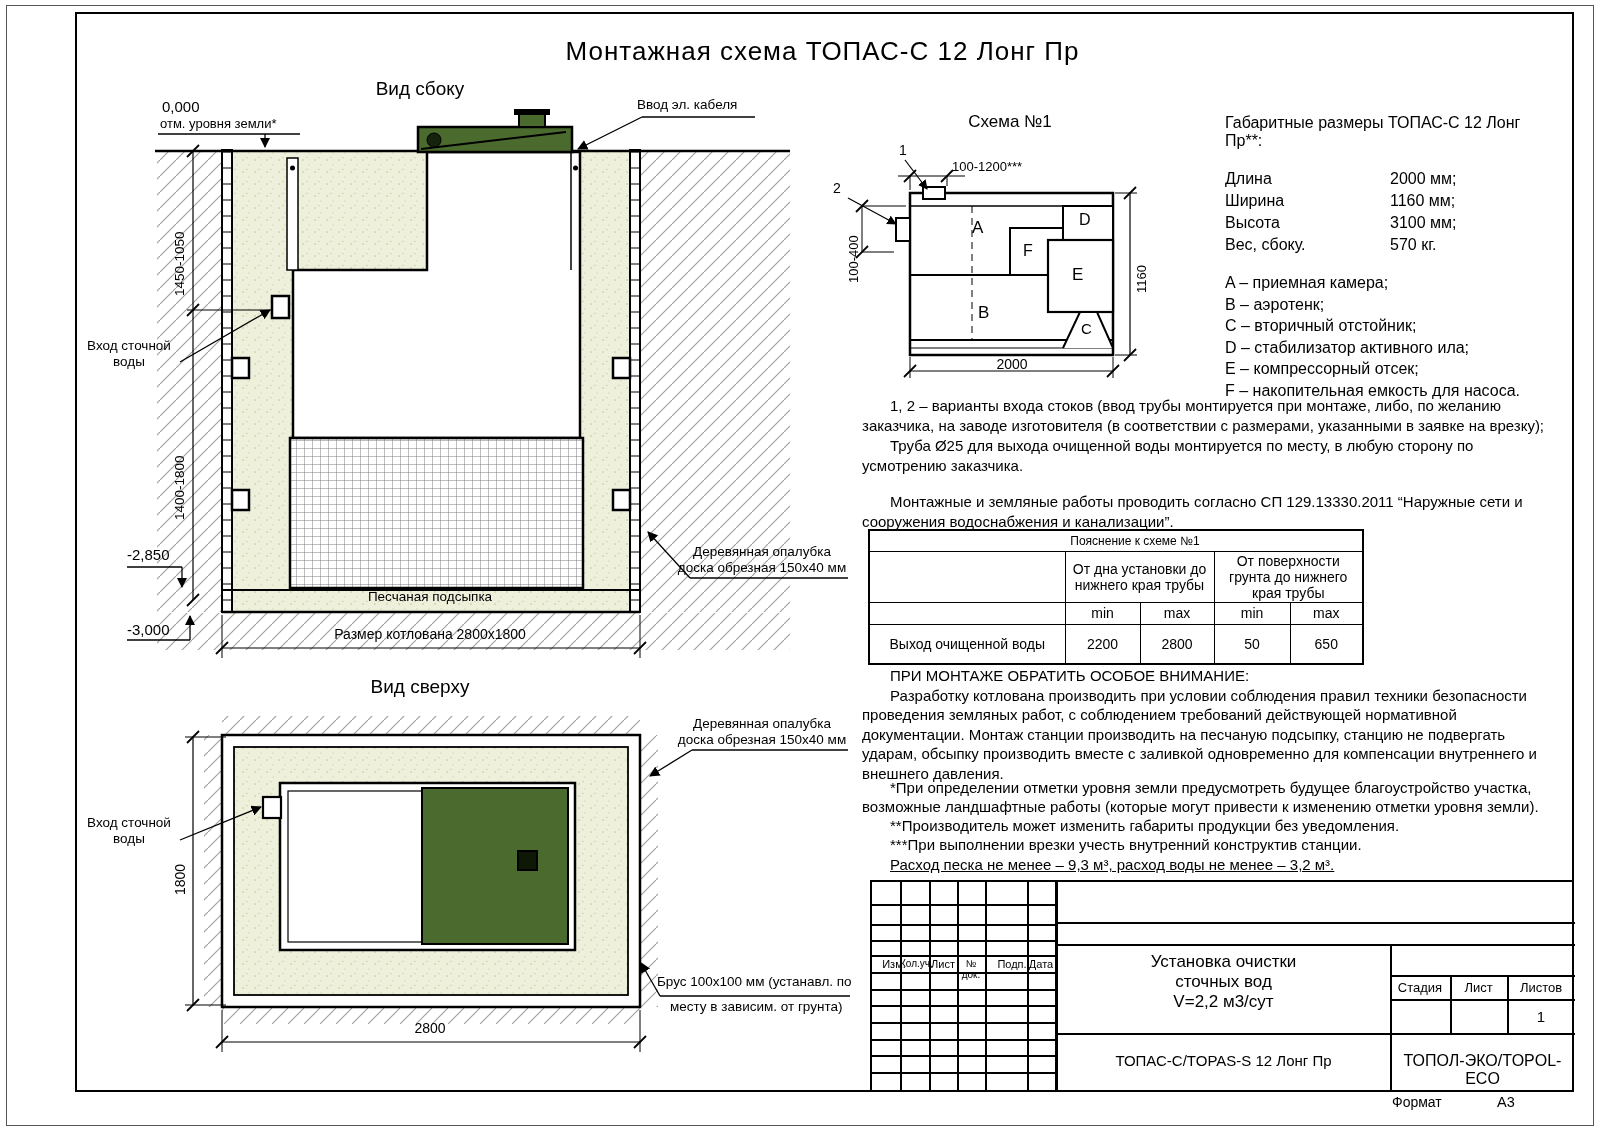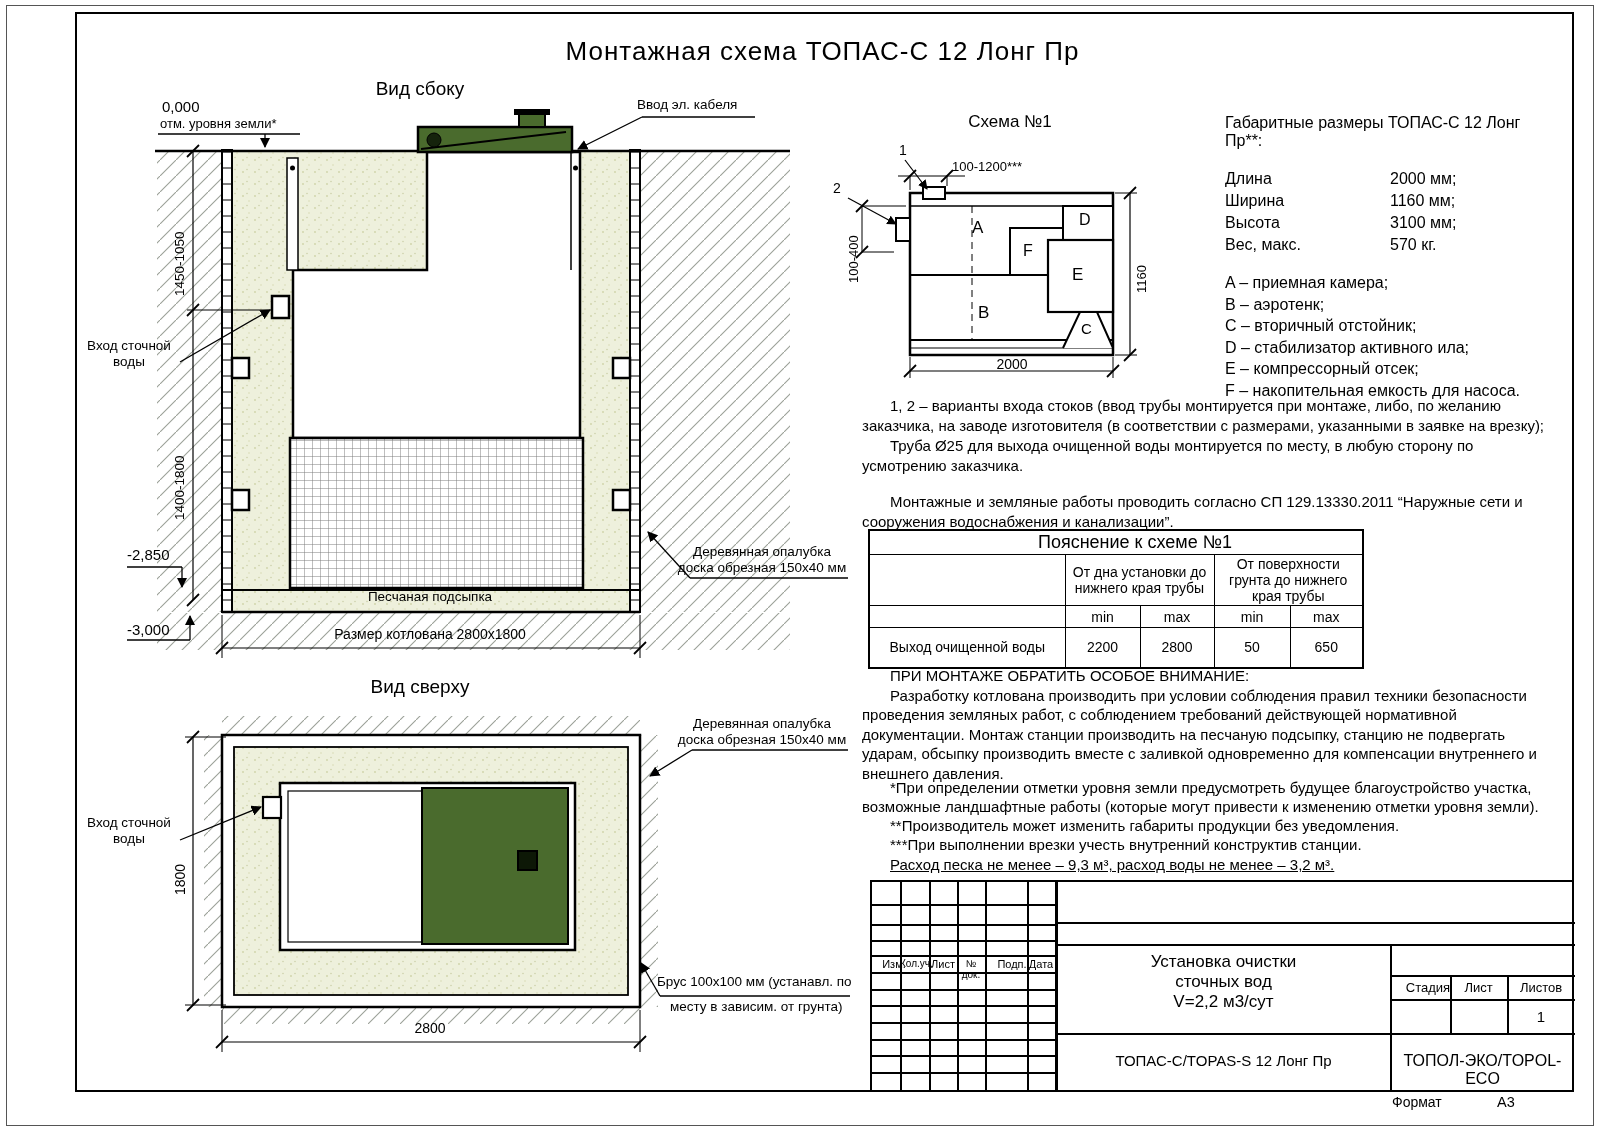--- a/index.html
+++ b/index.html
@@ -24,21 +24,21 @@
   .warn{position:absolute;left:862px;top:666px;width:695px;font-size:15px;line-height:19.5px;}
   .warn .h{text-indent:28px;}
   .warn .b{text-indent:28px;margin:0;}
   .fnotes{position:absolute;left:862px;top:778px;width:695px;font-size:15px;line-height:19px;}
   .fnotes div{text-indent:28px;}
   .consume{position:absolute;left:862px;top:856px;width:695px;font-size:15px;}
   .consume span{margin-left:28px;text-decoration:underline;}
   table.expl{position:absolute;left:868px;top:529px;border-collapse:collapse;table-layout:fixed;}
   table.expl td{border:1.5px solid #000;font-size:14px;text-align:center;padding:1px 2px;vertical-align:middle;}
   table.expl{border:2.5px solid #000;}
-  table.expl td.t{font-size:18px;padding-left:40px;}
+  table.expl td.t{font-size:12px;padding-left:40px;}
   .tblock{position:absolute;left:870px;top:880px;width:703px;height:210px;border-top:2.5px solid #000;border-left:2.5px solid #000;box-sizing:border-box;}
   .tbl-line{position:absolute;background:#000;}
   .tb-txt{position:absolute;font-size:11px;text-align:center;}
   .fmt{position:absolute;font-size:14px;}
 </style>
 </head>
 <body>
 
 <div class="pageborder"></div>
 <div class="frame"></div>
@@ -235,21 +235,21 @@
 <div class="lbl" style="left:1081px;top:320px;font-size:15px;">C</div>
 <div class="lbl" style="left:1079px;top:211px;font-size:16px;">D</div>
 <div class="lbl" style="left:1072px;top:265px;font-size:17px;">E</div>
 <div class="lbl" style="left:1023px;top:242px;font-size:16px;">F</div>
 
 <div class="gab">
   <div class="hd">Габаритные размеры ТОПАС-С 12 Лонг Пр**:</div>
   <div class="row"><span class="l">Длина</span><span>2000 мм;</span></div>
   <div class="row"><span class="l">Ширина</span><span>1160 мм;</span></div>
   <div class="row"><span class="l">Высота</span><span>3100 мм;</span></div>
-  <div class="row"><span class="l">Вес, макс.</span><span>570 кг.</span></div>
+  <div class="row"><span class="l">Вес, сбоку.</span><span>570 кг.</span></div>
   <div class="legend">
     <div>A – приемная камера;</div>
     <div>B – аэротенк;</div>
     <div>C – вторичный отстойник;</div>
     <div>D – стабилизатор активного ила;</div>
     <div>E – компрессорный отсек;</div>
     <div>F – накопительная емкость для насоса.</div>
   </div>
 </div>
 
@@ -343,21 +343,21 @@
   <div class="tb-txt" style="left:113px;top:76px;width:54px;">Подп.</div>
   <div class="tb-txt" style="left:155px;top:76px;width:28px;">Дата</div>
 
   <div class="tb-txt" style="left:185px;top:70px;width:333px;font-size:17px;">
     <div>Установка очистки</div>
     <div>сточных вод</div>
     <div>V=2,2 м3/сут</div>
   </div>
   <div class="tb-txt" style="left:185px;top:170px;width:333px;font-size:15px;">ТОПАС-С/TOPAS-S 12 Лонг Пр</div>
 
-  <div class="tb-txt" style="left:518px;top:98px;width:76px;font-size:13px;">Стадия</div>
+  <div class="tb-txt" style="left:518px;top:98px;width:60px;font-size:13px;">Стадия</div>
   <div class="tb-txt" style="left:578px;top:98px;width:57px;font-size:13px;">Лист</div>
   <div class="tb-txt" style="left:635px;top:98px;width:68px;font-size:13px;">Листов</div>
   <div class="tb-txt" style="left:635px;top:126px;width:68px;font-size:15px;">1</div>
   <div class="tb-txt" style="left:518px;top:170px;width:185px;font-size:16px;">ТОПОЛ-ЭКО/TOPOL-ECO</div>
 </div>
 
 <div class="fmt" style="left:1392px;top:1094px;">Формат</div>
 <div class="fmt" style="left:1497px;top:1094px;font-size:14.5px;">А3</div>
 
 </body></html>

